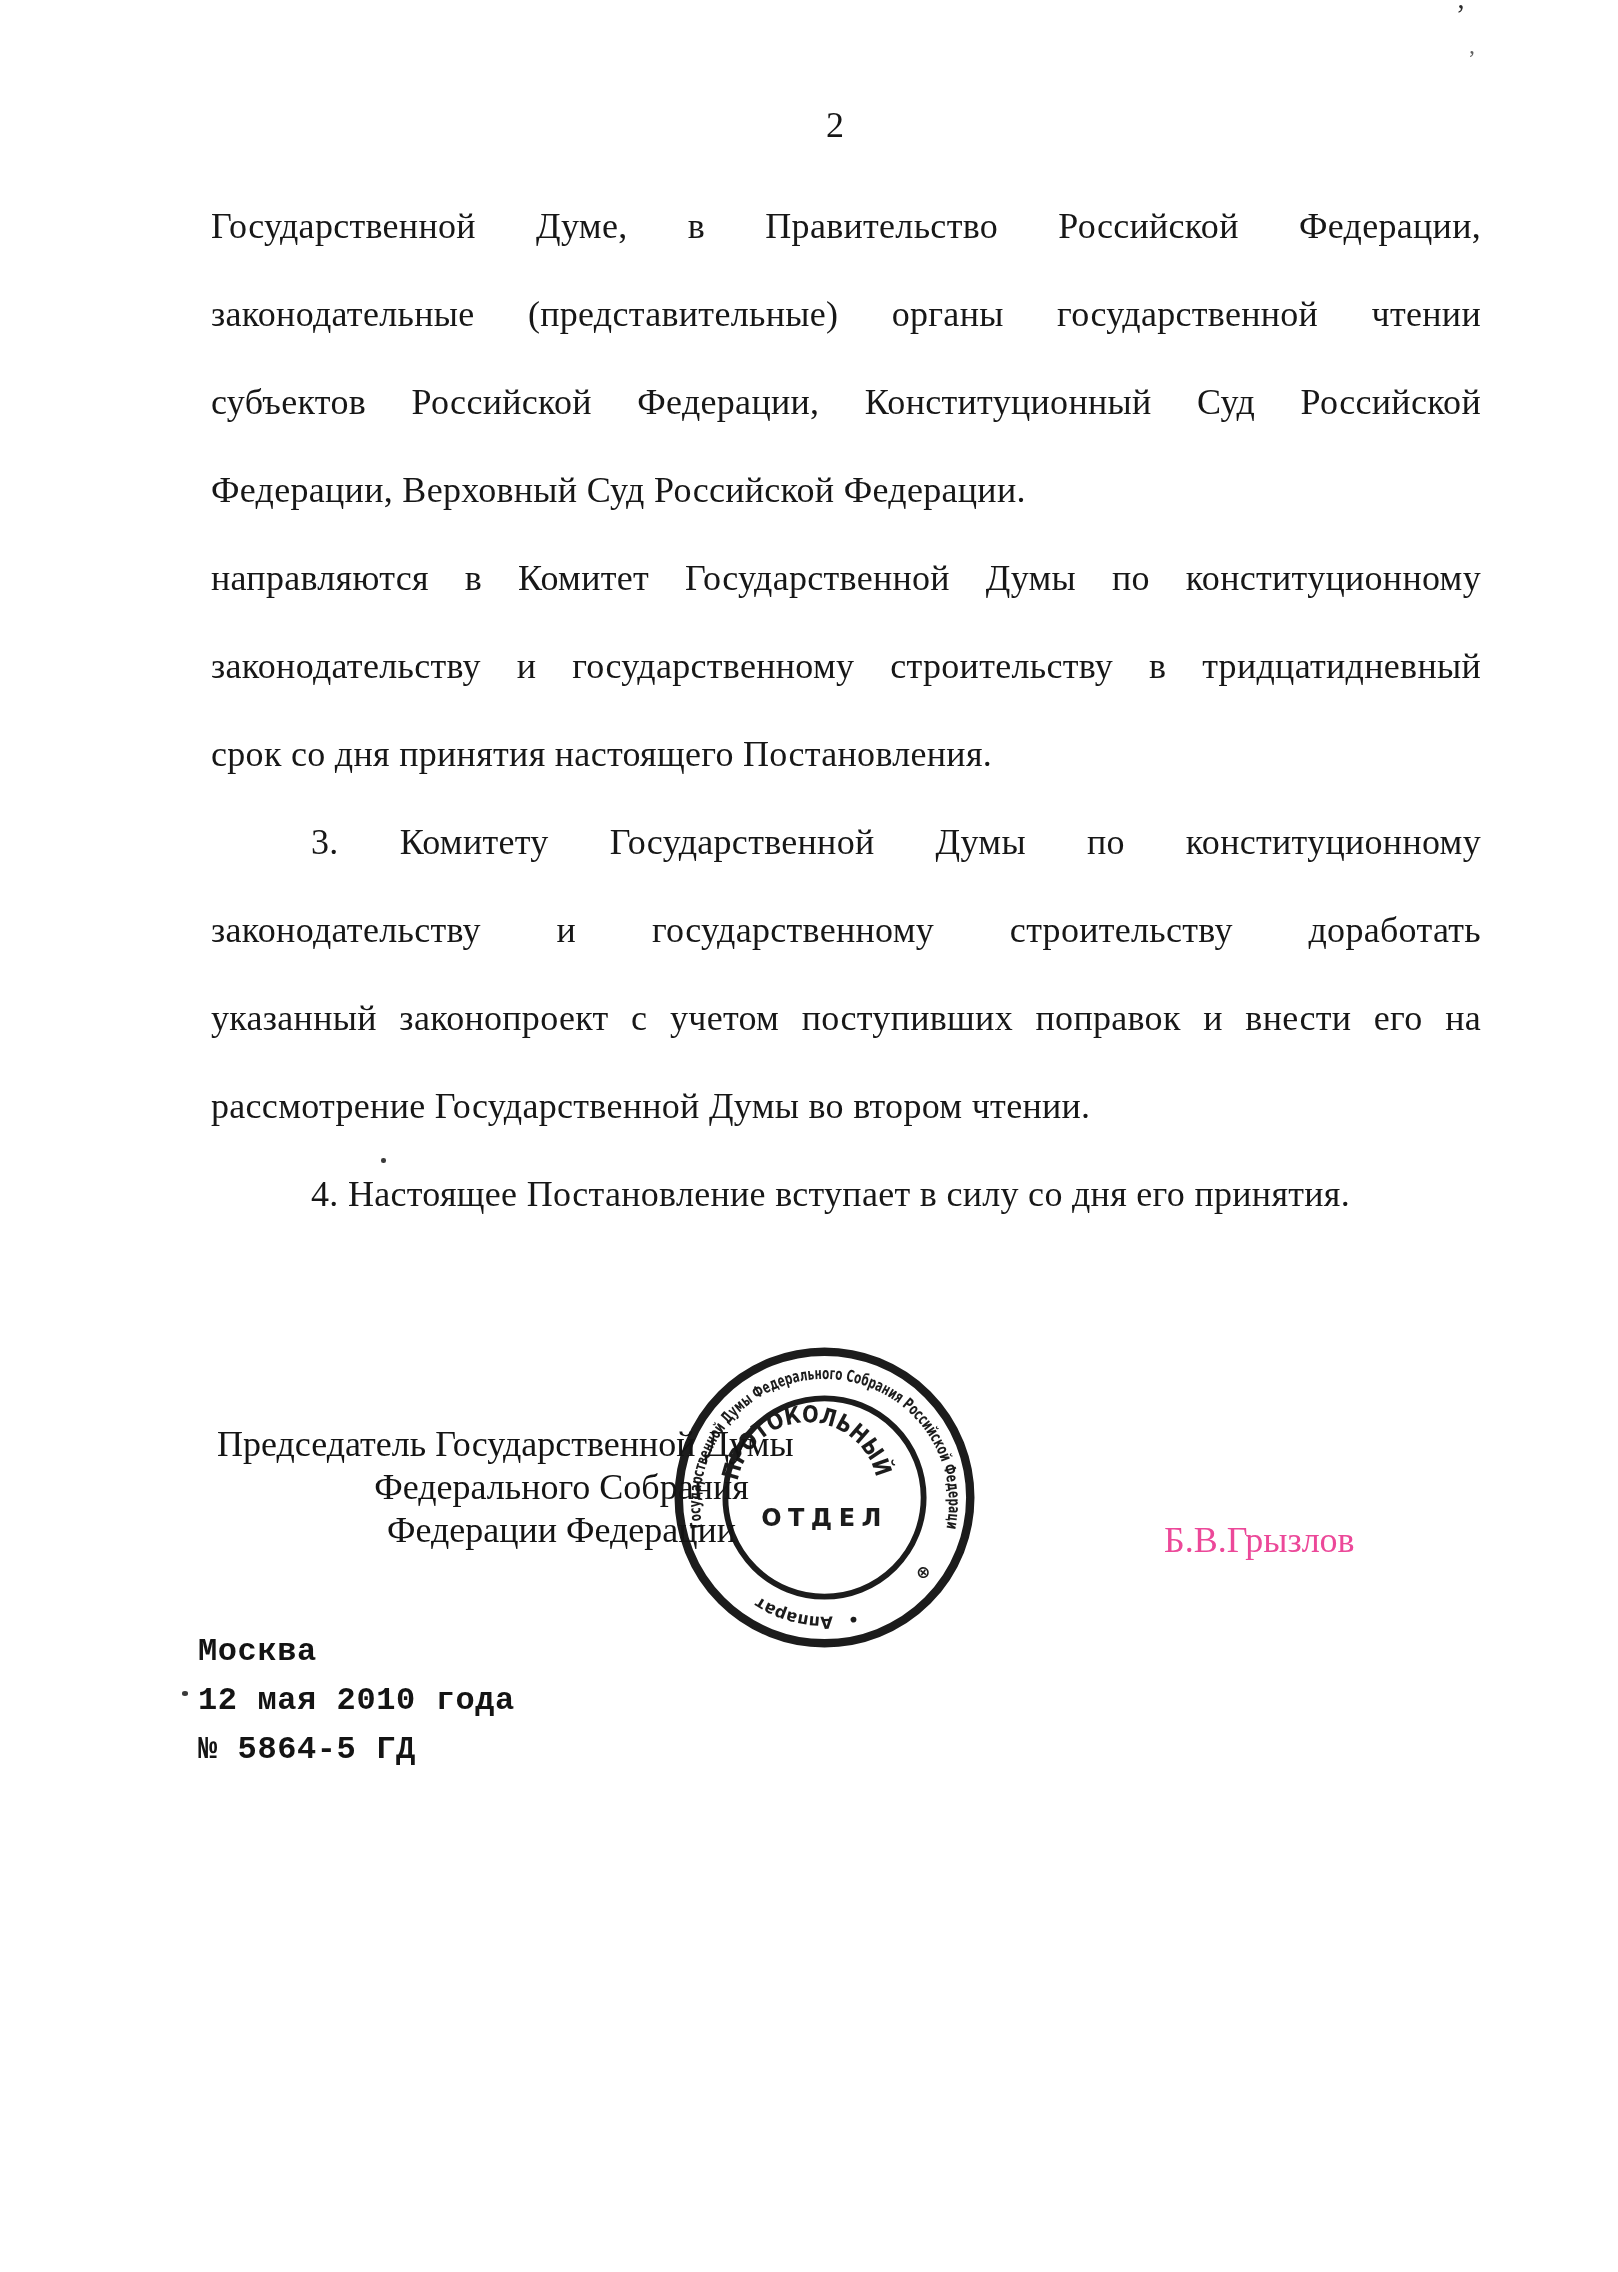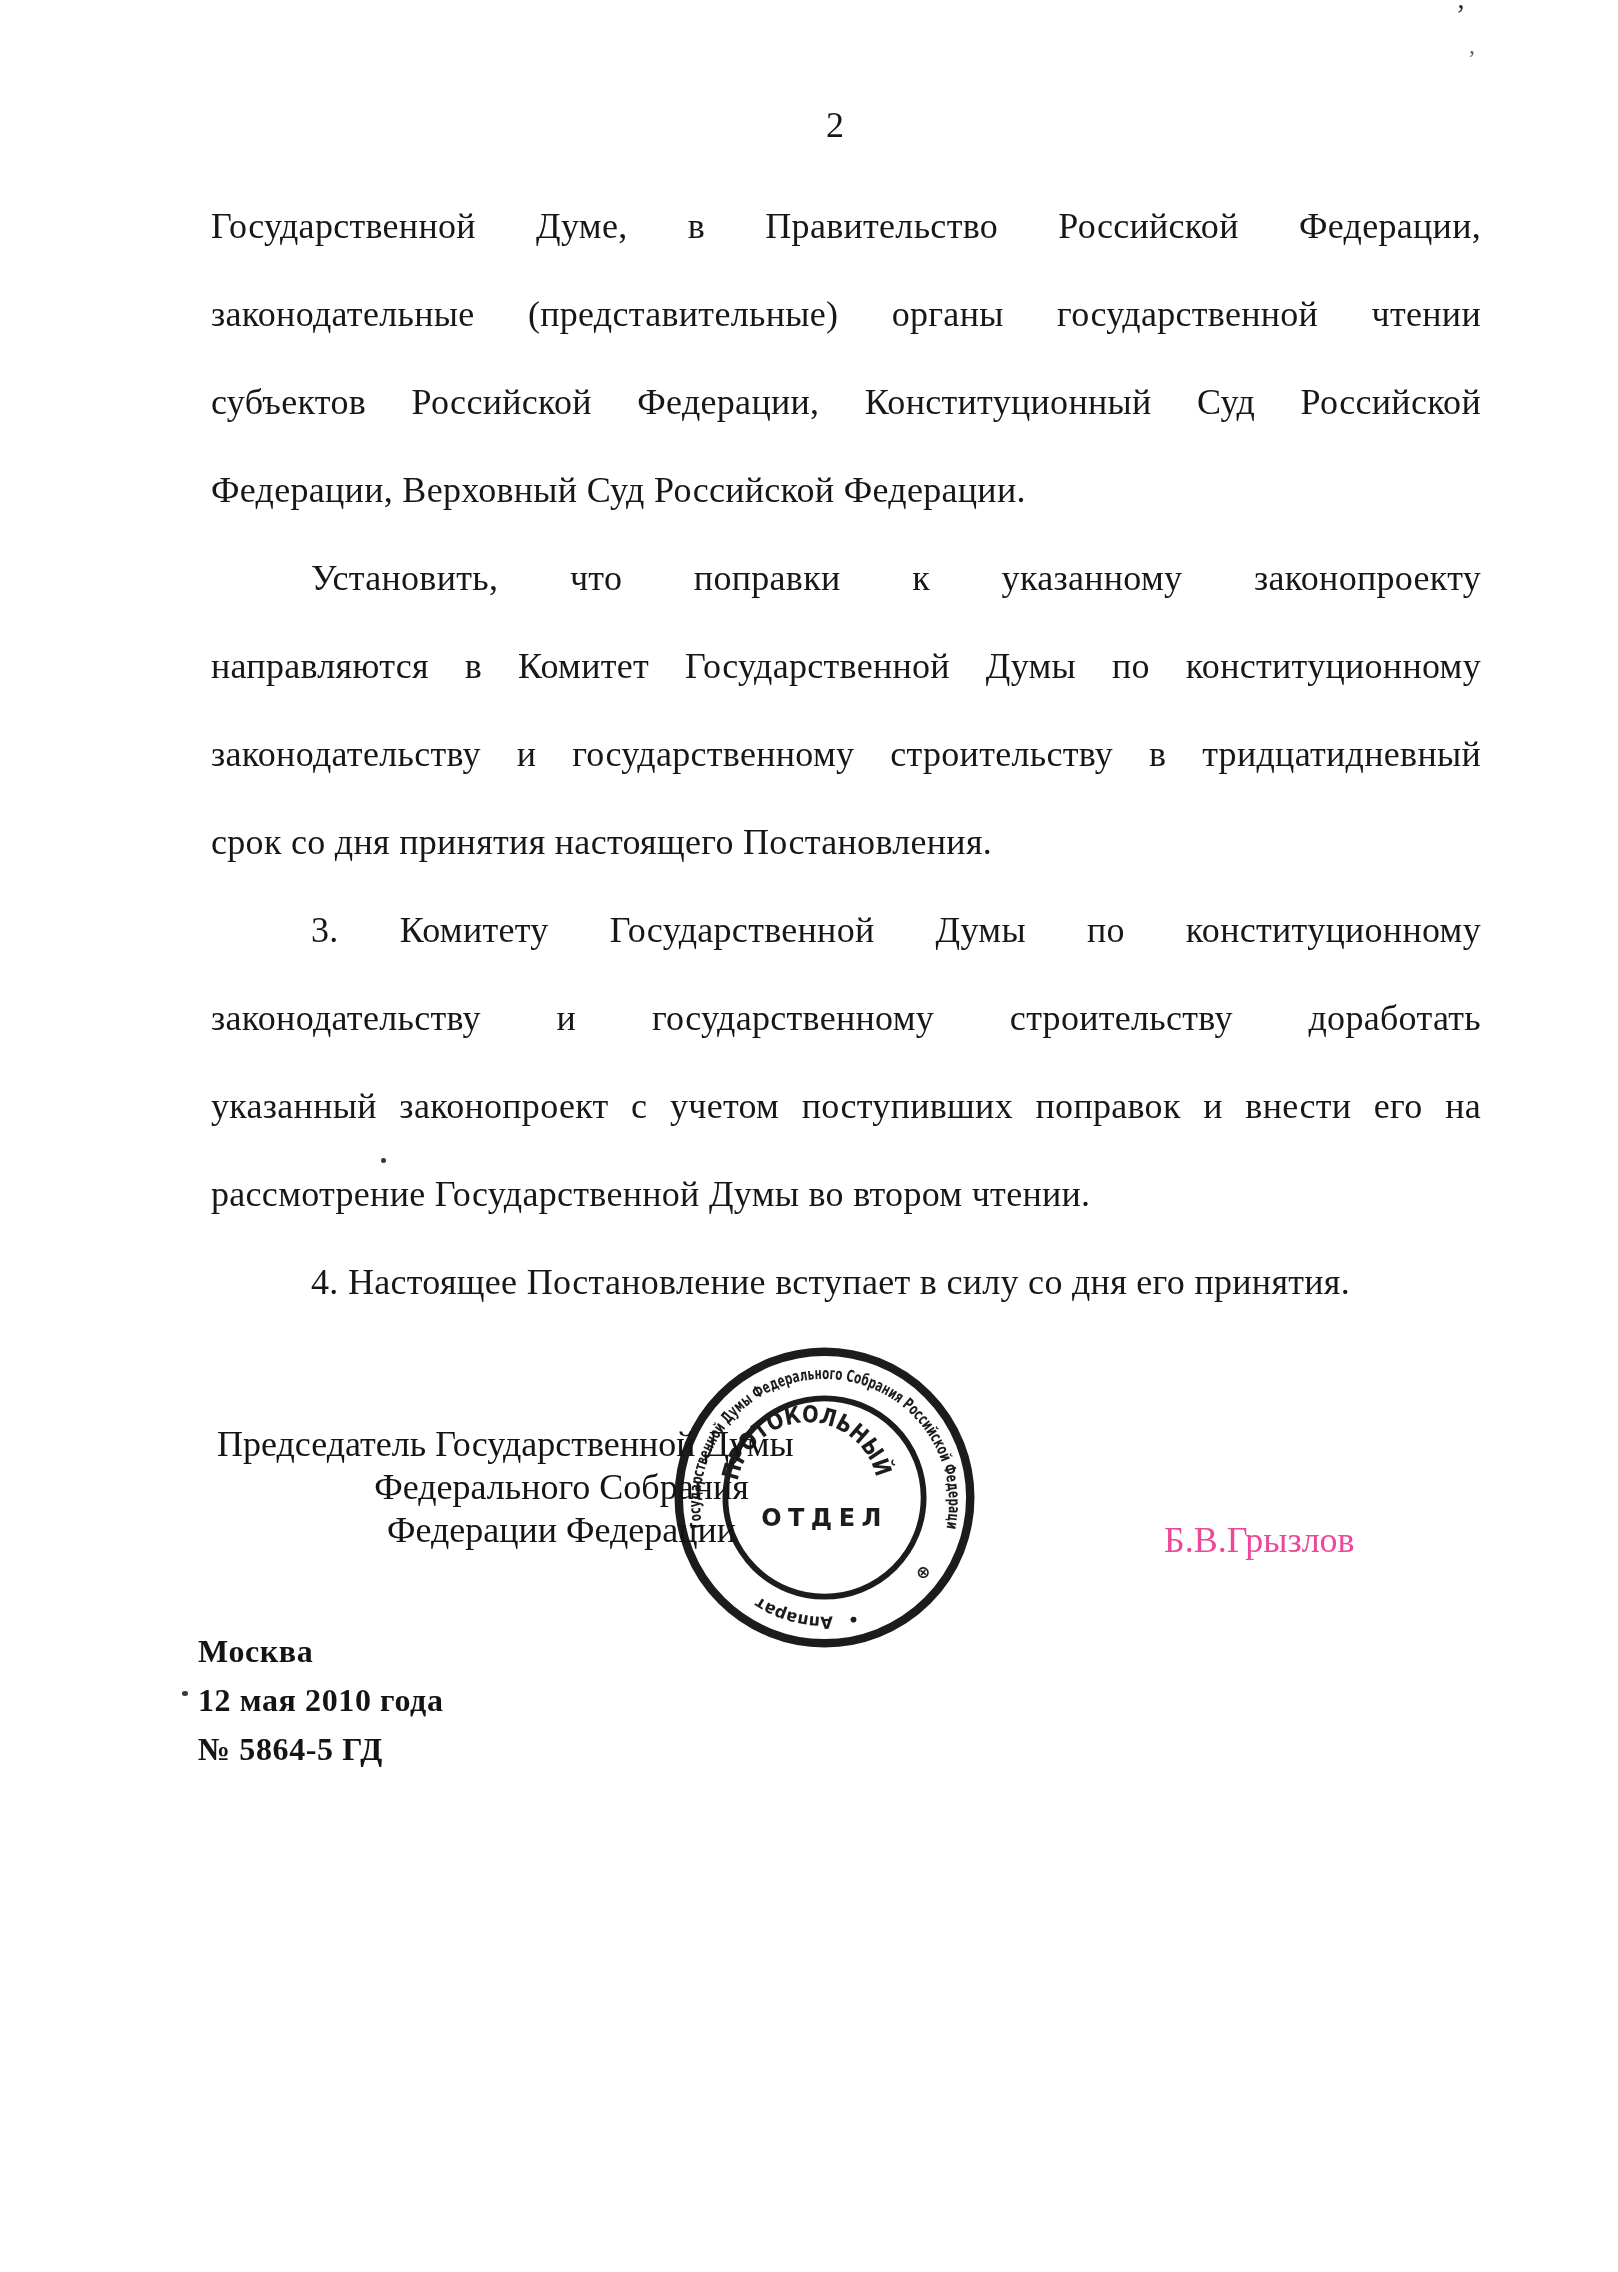--- a/index.html
+++ b/index.html
@@ -28,21 +28,21 @@
     position:absolute;left:196px;top:1423px;width:635px;
     font-size:36px;line-height:43px;color:#141414;white-space:nowrap;margin-left:21px;
   }
   .sig-line2,.sig-line3{text-align:center;padding-left:54px;}
   .sig-name{
     position:absolute;left:1164px;top:1519px;
     font-size:36px;color:#ec4899;white-space:nowrap;
   }
   .footer-block{
     position:absolute;left:198px;top:1627px;
-    font-family:Liberation Serif, serif;
+    font-family:Liberation Mono, monospace;
     font-weight:bold;font-size:32px;line-height:49px;color:#141414;
     white-space:nowrap;letter-spacing:0.6px;
   }
   .stamp{
     position:absolute;left:669px;top:1342px;width:311px;height:311px;
     opacity:0.96;
   }
   .stamp text{
     font-family:"DejaVu Sans","Liberation Sans",sans-serif;
     font-weight:bold;fill:#131313;
@@ -55,21 +55,20 @@
 
 <div class="page">
 
   <div class="page-number">2</div>
 
   <div class="body-text">
     <div class="bline j">Государственной Думе, в Правительство Российской Федерации,</div>
     <div class="bline j">законодательные (представительные) органы государственной чтении</div>
     <div class="bline j">субъектов Российской Федерации, Конституционный Суд Российской</div>
     <div class="bline l">Федерации, Верховный Суд Российской Федерации.</div>
-    <div class="bline j ind">Установить, что поправки к указанному законопроекту</div>
     <div class="bline j">направляются в Комитет Государственной Думы по конституционному</div>
     <div class="bline j">законодательству и государственному строительству в тридцатидневный</div>
     <div class="bline l">срок со дня принятия настоящего Постановления.</div>
     <div class="bline j ind">3. Комитету Государственной Думы по конституционному</div>
     <div class="bline j">законодательству и государственному строительству доработать</div>
     <div class="bline j">указанный законопроект с учетом поступивших  поправок и внести его на</div>
     <div class="bline l">рассмотрение Государственной Думы во втором чтении.</div>
     <div class="bline l ind">4. Настоящее Постановление вступает в силу со дня его принятия.</div>
   </div>
 

